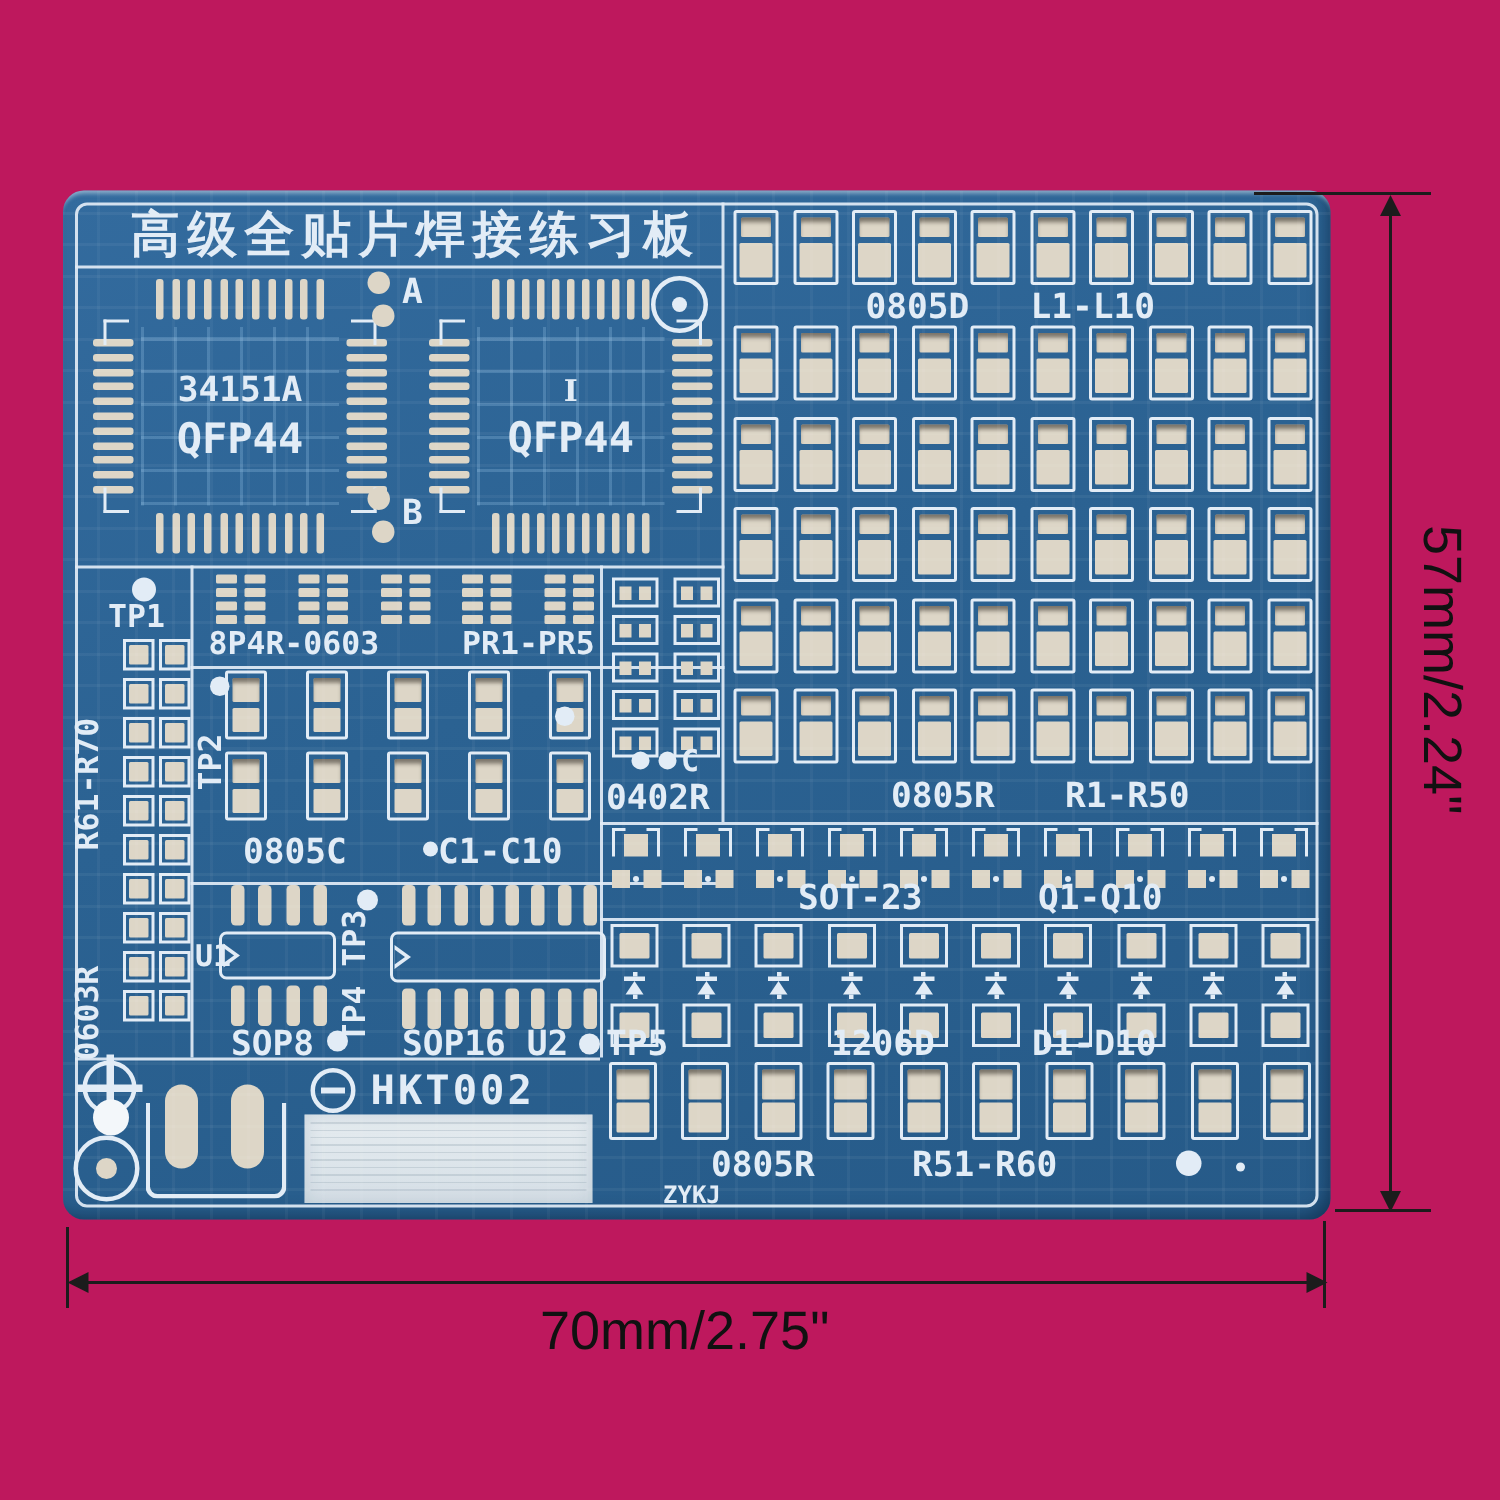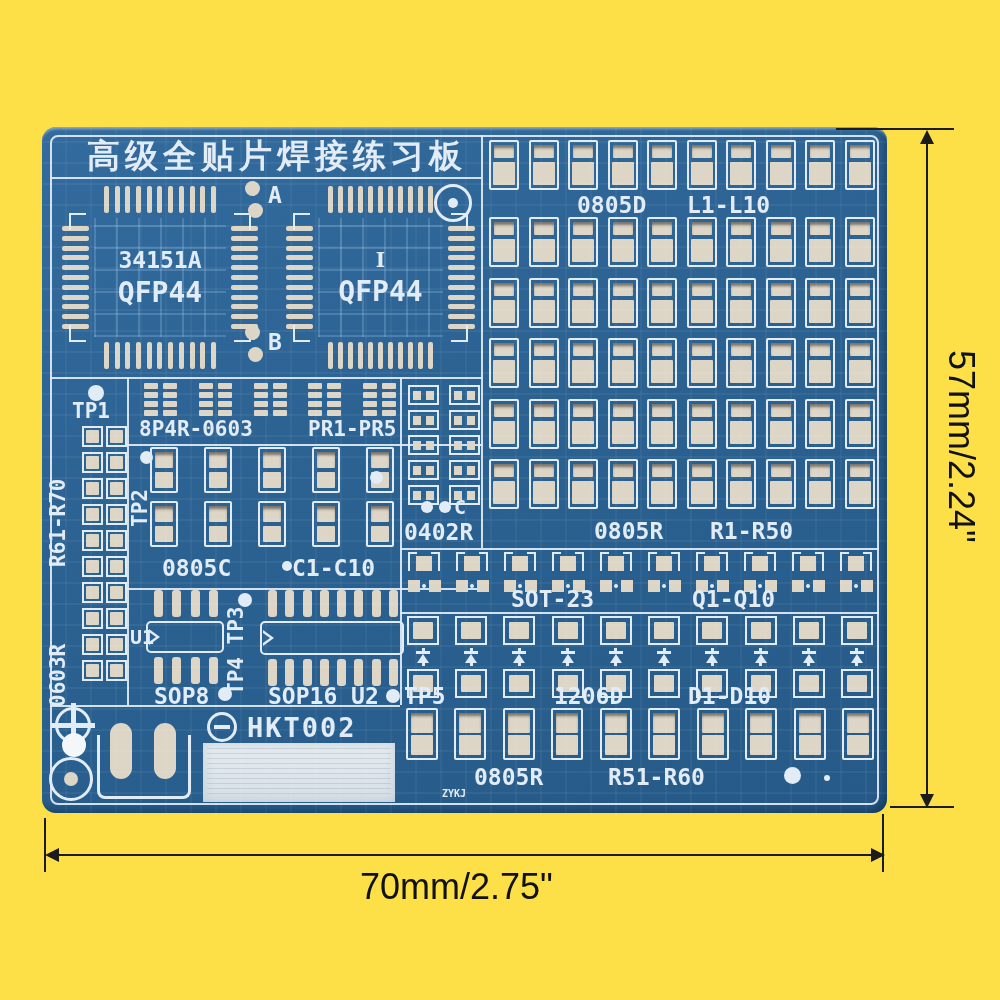--- a/index.html
+++ b/index.html
@@ -5,21 +5,21 @@
   :root{
     --pcb:#2b6292;
     --pcb-dark:#245681;
     --silk:#e2ecf6;
     --pad:#ddd6c7;
     --ink:#1c1c1c;
   }
   *{margin:0;padding:0;box-sizing:border-box}
   html,body{width:1000px;height:1000px;background:#ffffff;overflow:hidden;
     font-family:"DejaVu Sans",sans-serif}
-  .stage{position:relative;width:1000px;height:1000px;background:#fde047}
+  .stage{position:relative;width:1000px;height:1000px;background:#be185d}
 
   
   .pcb{position:absolute;left:42px;top:127px;width:845px;height:686px;border-radius:14px;
     background:linear-gradient(160deg,#336b9e 0%,#2b6292 45%,#265a88 100%);
     box-shadow:inset 0 4px 3px -2px rgba(235,245,252,.5), inset -7px -7px 12px -5px rgba(5,30,55,.55);
   }
   .pcb::after{content:"";position:absolute;inset:0;border-radius:14px;pointer-events:none;
     background:
       repeating-linear-gradient(90deg,transparent 0 23px,rgba(255,255,255,.045) 23px 25px),
       repeating-linear-gradient(0deg,transparent 0 19px,rgba(255,255,255,.05) 19px 21px);}
@@ -138,21 +138,21 @@
   
   .dim{position:absolute;background:var(--ink)}
   .dim-text{position:absolute;color:#111;font-family:"Liberation Sans","DejaVu Sans",sans-serif;
     font-size:36px;white-space:nowrap}
   .arr{position:absolute;width:0;height:0}
   .arr-up{border-left:7px solid transparent;border-right:7px solid transparent;border-bottom:14px solid var(--ink)}
   .arr-down{border-left:7px solid transparent;border-right:7px solid transparent;border-top:14px solid var(--ink)}
   .arr-left{border-top:7px solid transparent;border-bottom:7px solid transparent;border-right:14px solid var(--ink)}
   .arr-right{border-top:7px solid transparent;border-bottom:7px solid transparent;border-left:14px solid var(--ink)}
 
-  .fs23{font-size:23px}.fs20{font-size:20px}.fs27{font-size:27px}.fs10{font-size:10px}
+  .fs23{font-size:23px}.fs20{font-size:20px}.fs27{font-size:27px}.fs10{font-size:16px}
 </style>
 </head>
 <body>
 
 <div class="stage">
 
   <div class="pcb">
     <div class="b-border"></div>
 
     <div class="title">高级全贴片焊接练习板</div>
@@ -976,21 +976,21 @@
             <div class="sot-tpad"></div>
             <div class="sot-brk r"></div>
           </div>
           <div class="sot-bot">
             <div class="sot-bpad"></div>
             <div class="sot-bpad"></div>
             <div class="sot-dotc"></div>
           </div>
         </div>
       </div>
-    <div class="slabel fs23" style="left:469px;top:461px">SOT-23</div>
+    <div class="slabel fs23" style="left:490px;top:461px">SOT-23</div>
     <div class="slabel fs23" style="left:650px;top:461px">Q1-Q10</div>
 
     <div id="diode-row">
         <div class="dio">
           <div class="dio-box">
             <div class="pad"></div>
           </div>
           <div class="dio-sym">
             <div class="dio-stem"></div>
             <div class="dio-bar"></div>

